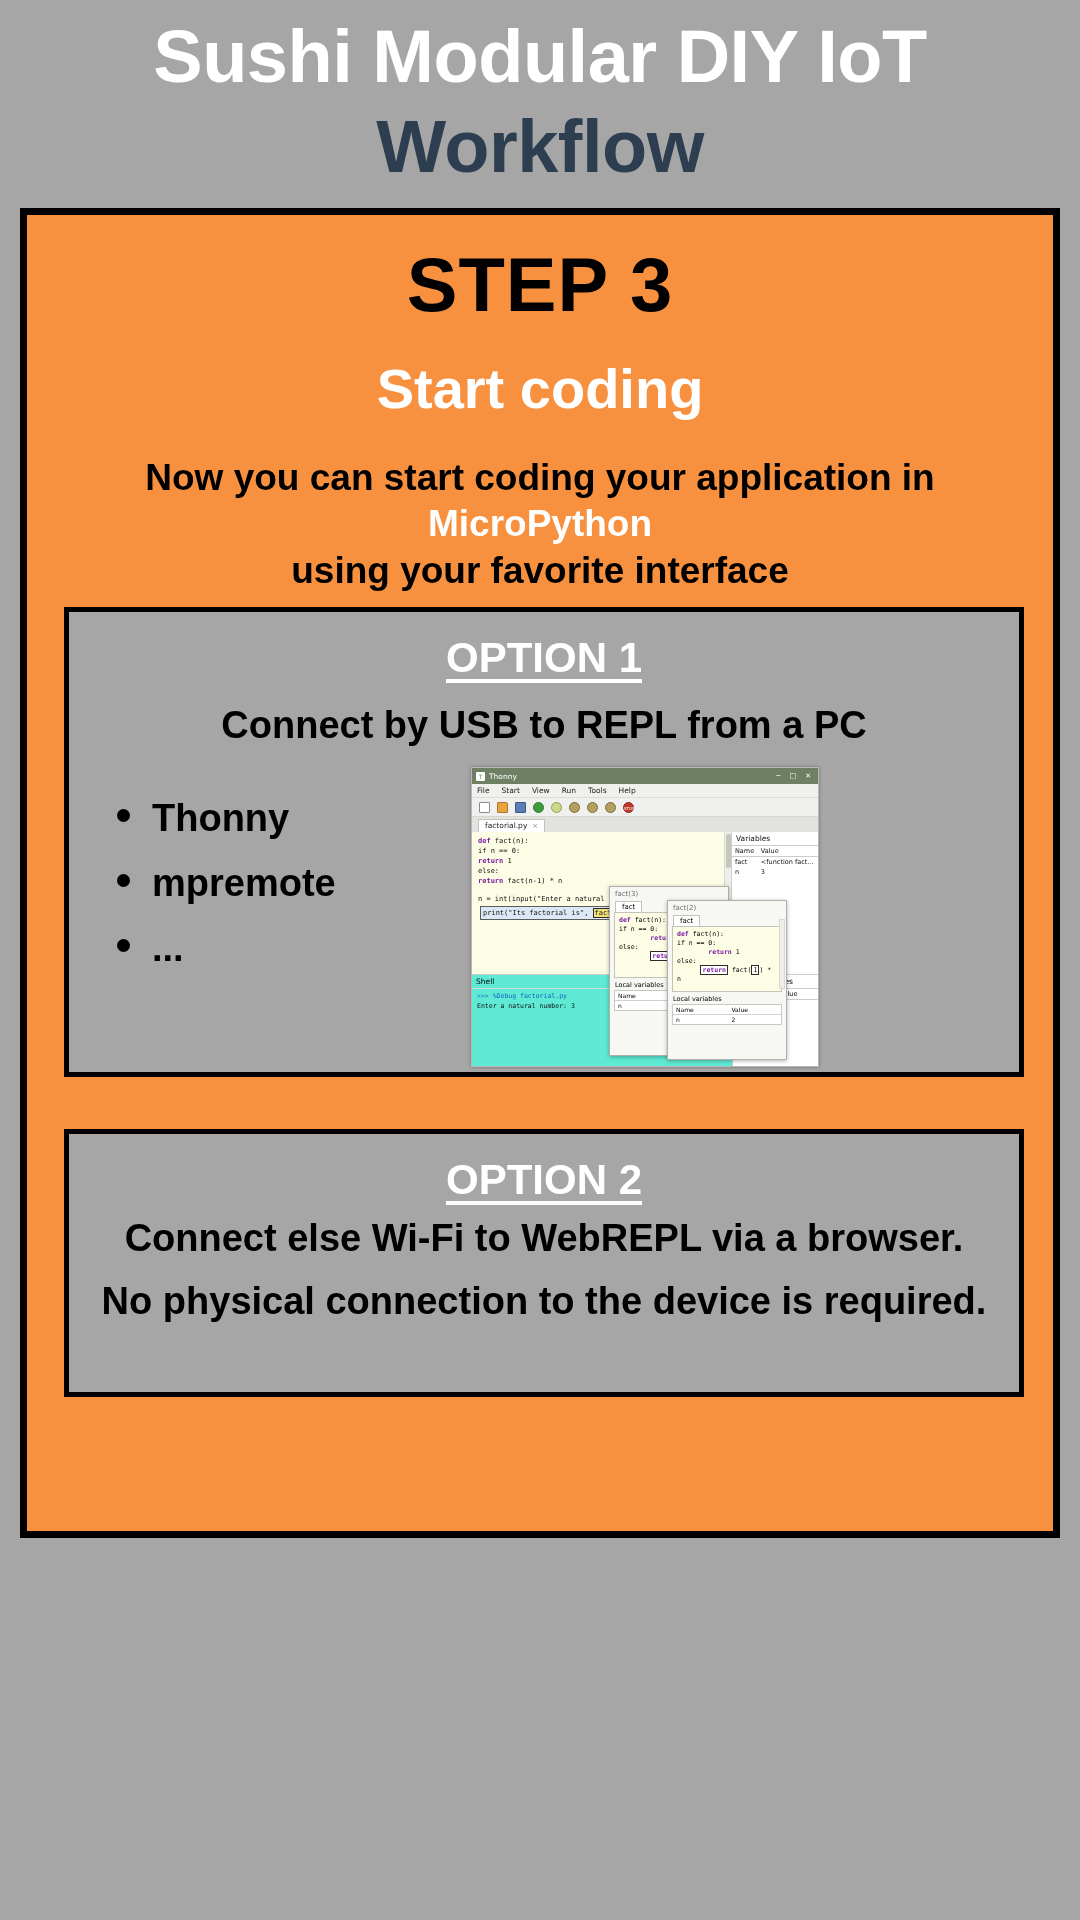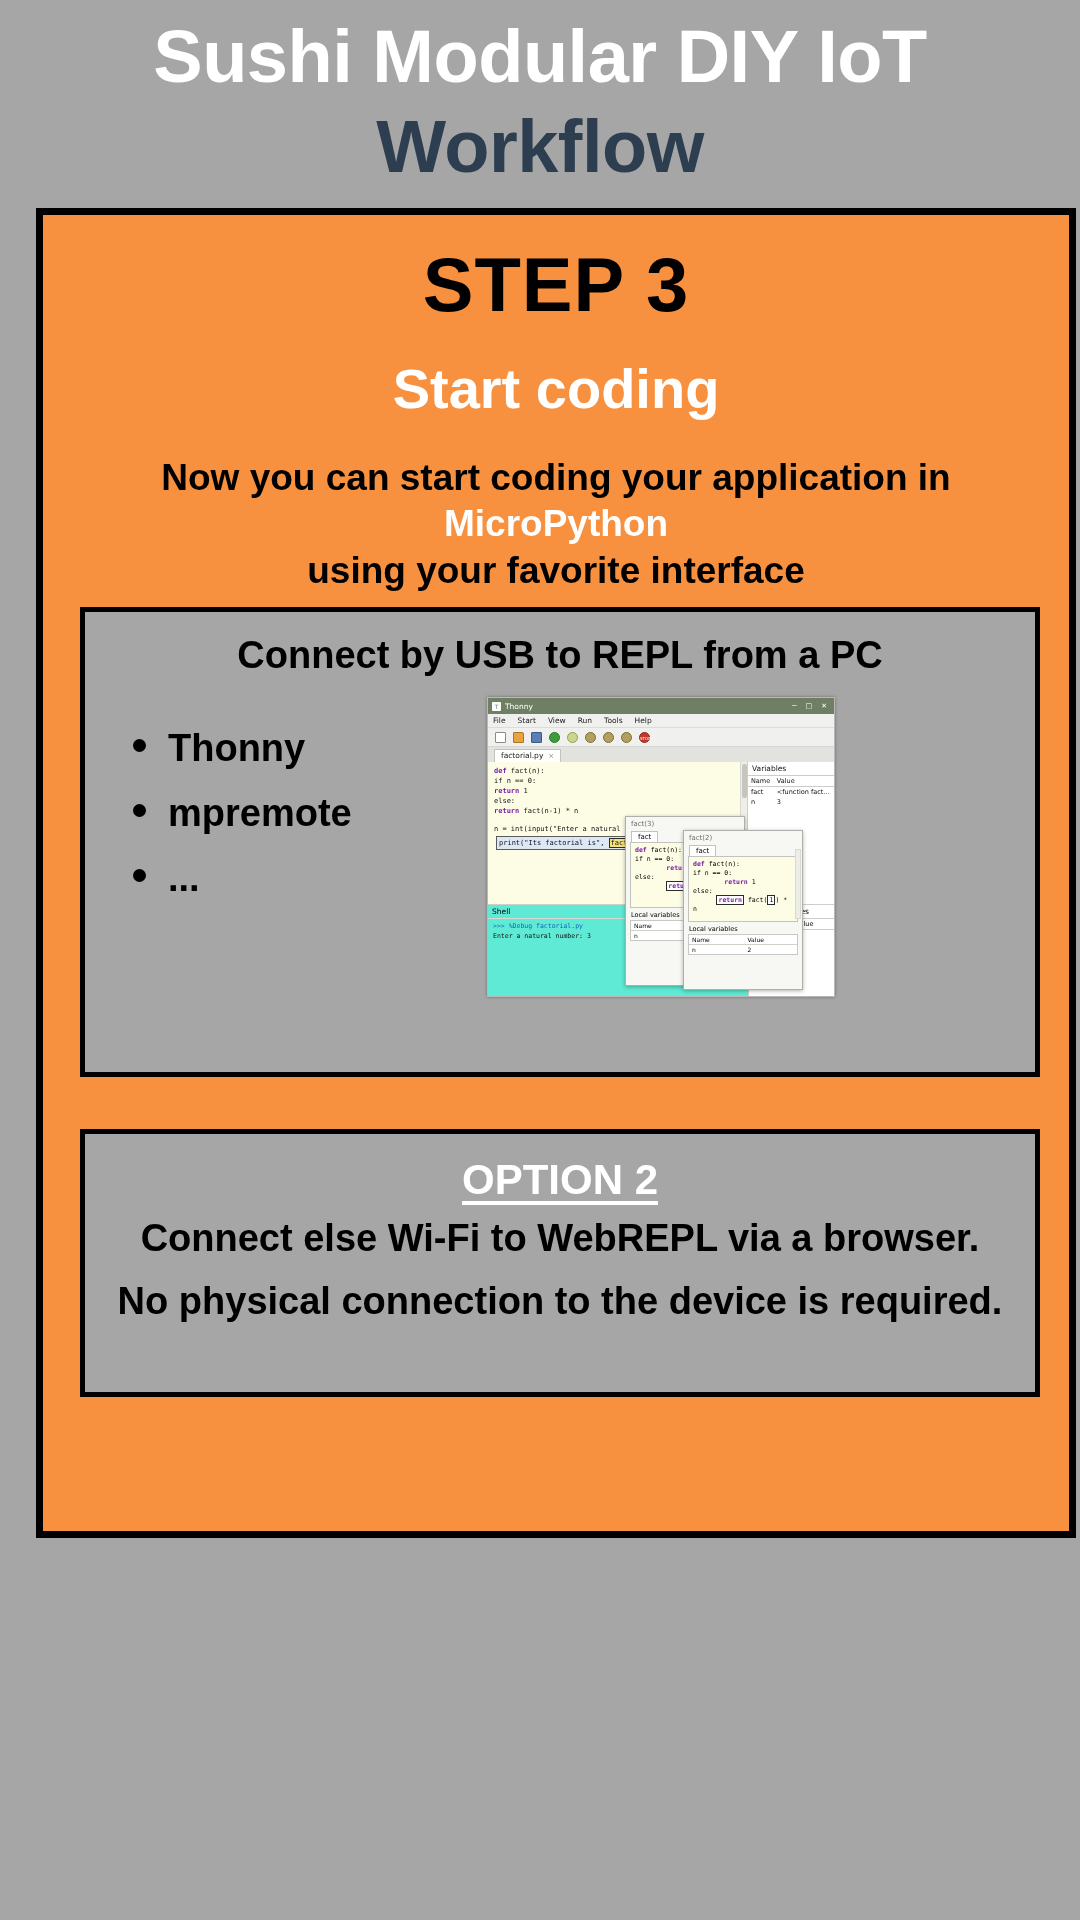--- a/index.html
+++ b/index.html
@@ -16,21 +16,21 @@
   .header h1 {
     font-size: 74px; font-weight: 700; line-height: 1.22;
     letter-spacing: -0.5px;
   }
   .title-line1 { color: #ffffff; display: block; }
   .title-line2 { color: #2c3e50; display: block; }
 
   
   .step-card {
     position: absolute;
-    left: 36px; top: 208px;
+    left: 20px; top: 208px;
     width: 1040px; height: 1330px;
     background: #f8913f;
     border: 7px solid #000000;
   }
   .step-number {
     text-align: center;
     font-size: 76px; font-weight: 700; color: #000000;
     margin-top: 26px; letter-spacing: 1px;
   }
   .step-subtitle {
@@ -237,20 +237,21 @@
 
     <div class="step-number">STEP 3</div>
     <div class="step-subtitle">Start coding</div>
 
     <div class="step-desc">
       <span>Now you can start coding your application in </span><span class="hl">MicroPython</span><br>
       <span>using your favorite interface</span>
     </div>
 
     <div class="option-box" id="option-1">
+      <div class="option-title">OPTION 1</div>
       <div class="option-headline">Connect by USB to REPL from a PC</div>
 
       <div class="opt1-body">
         <div class="opt1-left">
           <ul class="bullet-list">
             <li>
               <span class="bullet-dot"></span>
               <span>Thonny</span>
             </li>
             <li>

